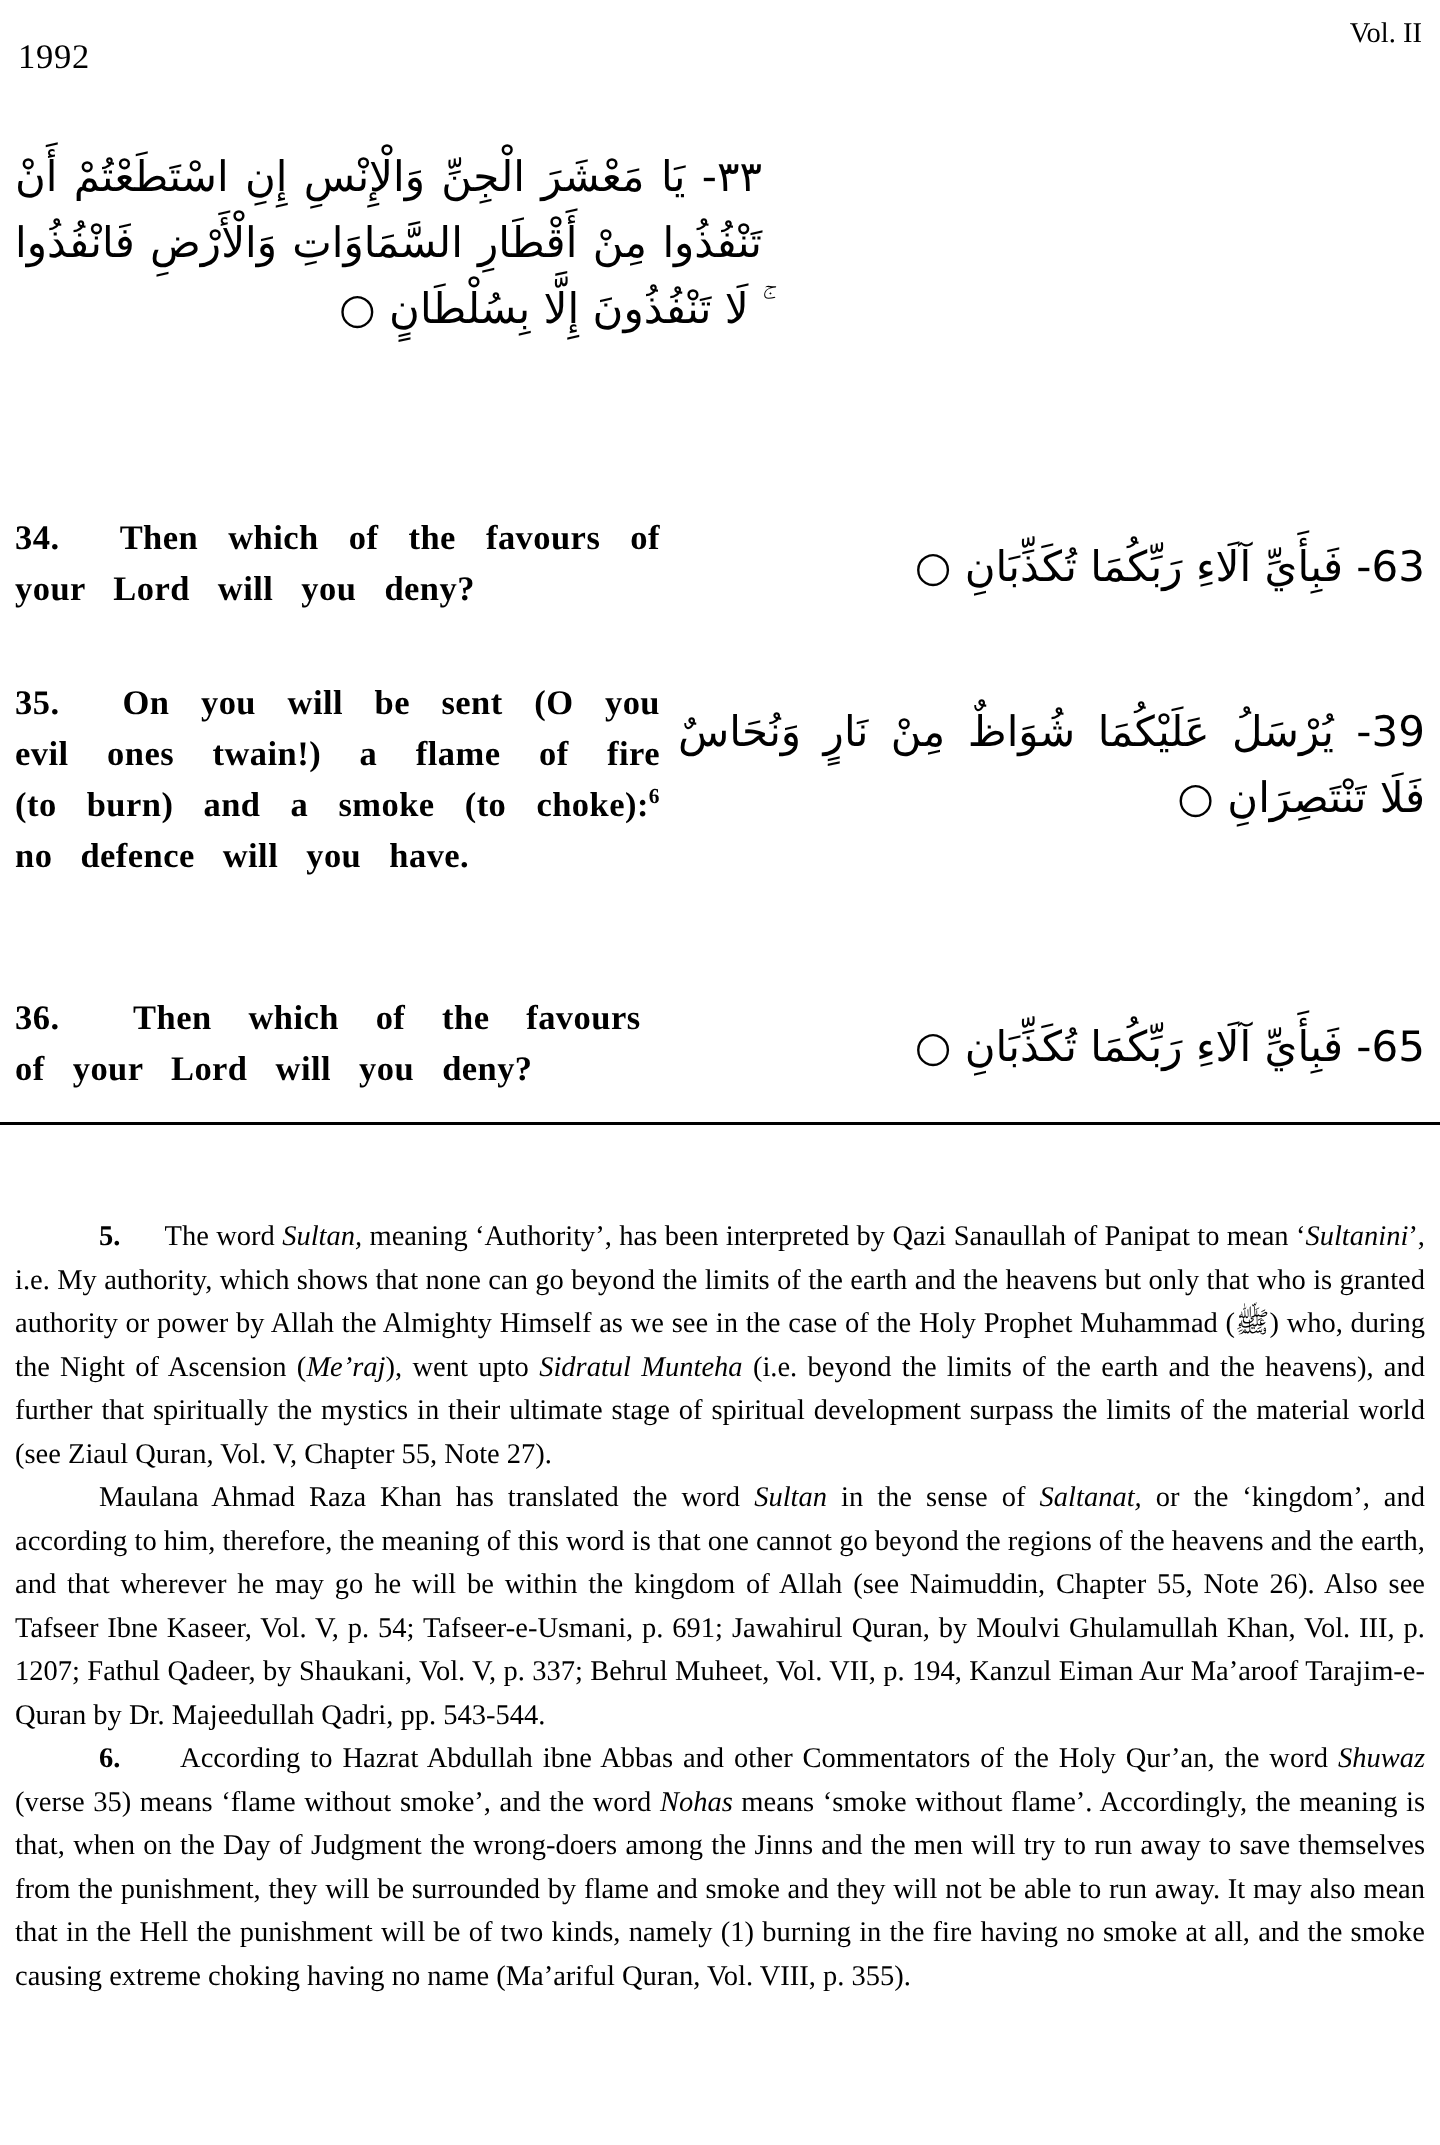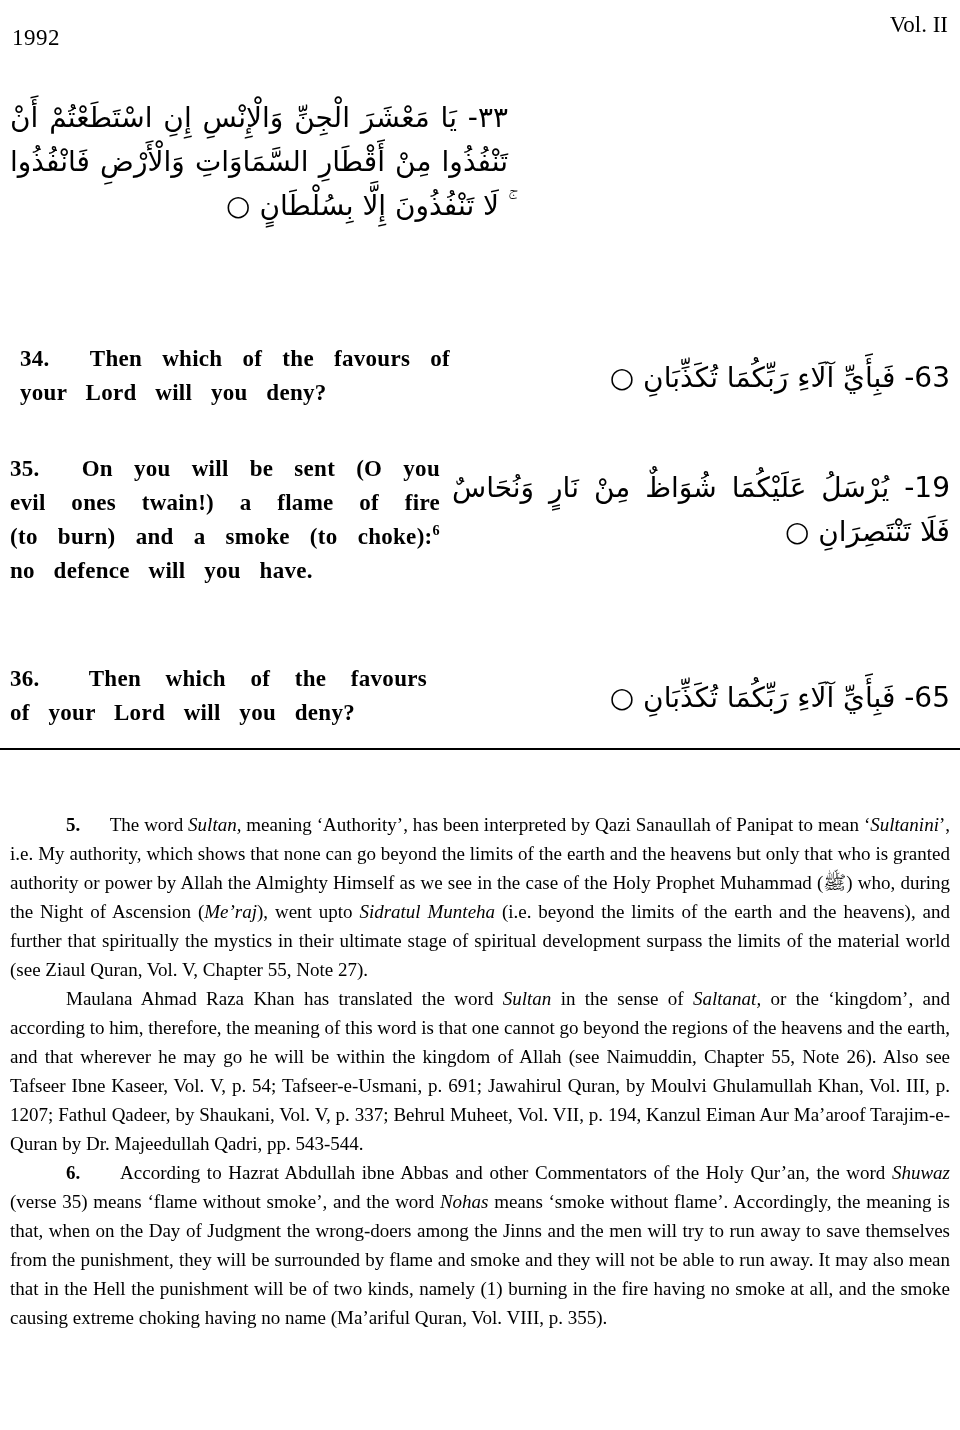--- a/index.html
+++ b/index.html
@@ -9,27 +9,27 @@
     overflow: hidden;
     color: #000;
     font-family: "Liberation Serif", serif;
   }
   .page { width: 960px; height: 1430px; padding: 8px 10px 0; position: relative; }
 
   
   .page-header { position: relative; height: 46px; }
   .page-number { position: absolute; left: 2px; top: 17px; font-size: 23px; letter-spacing: 0.5px; }
   .book-title { position: absolute; left: 0; right: 0; top: 0; text-align: center; font-style: italic; font-size: 27px; letter-spacing: 0.5px; }
-  .volume { position: absolute; right: 2px; top: 4px; font-size: 23px; }
+  .volume { position: absolute; right: 2px; top: 4px; font-size: 19px; }
 
   
   .verses { padding-top: 12px; }
   .verse-row { display: flex; justify-content: space-between; align-items: flex-start; }
   .row-33 { min-height: 276px; }
-  .row-34 { min-height: 110px; margin-left: 10px; }
+  .row-34 { min-height: 110px; }
   .row-35 { min-height: 210px; }
   .row-36 { min-height: 82px; gap: 40px; }
   .verse-english {
     width: 430px;
     font-weight: bold;
     font-size: 23px;
     line-height: 34px;
     text-align: justify;
     word-spacing: 0.55em;
     letter-spacing: 0.3px;
@@ -78,21 +78,21 @@
       <p class="verse-arabic arabic-first" lang="ar" dir="rtl">٣٣- يَا مَعْشَرَ الْجِنِّ وَالْإِنْسِ إِنِ اسْتَطَعْتُمْ أَنْ تَنْفُذُوا مِنْ أَقْطَارِ السَّمَاوَاتِ وَالْأَرْضِ فَانْفُذُوا ۚ لَا تَنْفُذُونَ إِلَّا بِسُلْطَانٍ ○</p>
     </div>
 
     <div class="verse-row row-34">
       <p class="verse-english"><span>34.&nbsp;&nbsp;Then which of the favours of your Lord will you deny?</span></p>
       <p class="verse-arabic" lang="ar" dir="rtl">63- فَبِأَيِّ آلَاءِ رَبِّكُمَا تُكَذِّبَانِ ○</p>
     </div>
 
     <div class="verse-row row-35">
       <p class="verse-english"><span>35.&nbsp;&nbsp;On you will be sent (O you evil ones twain!) a flame of fire (to burn) and a smoke (to choke):</span><sup>6</sup><span> no defence will you have.</span></p>
-      <p class="verse-arabic" lang="ar" dir="rtl">19- يُرْسَلُ عَلَيْكُمَا شُوَاظٌ مِنْ نَارٍ وَنُحَاسٌ فَلَا تَنْتَصِرَانِ ○</p>
+      <p class="verse-arabic" lang="ar" dir="rtl">39- يُرْسَلُ عَلَيْكُمَا شُوَاظٌ مِنْ نَارٍ وَنُحَاسٌ فَلَا تَنْتَصِرَانِ ○</p>
     </div>
 
     <div class="verse-row row-36">
       <p class="verse-english"><span>36.&nbsp;&nbsp;Then which of the favours of your Lord will you deny?</span></p>
       <p class="verse-arabic" lang="ar" dir="rtl">65- فَبِأَيِّ آلَاءِ رَبِّكُمَا تُكَذِّبَانِ ○</p>
     </div>
 
   </main>
 
   <div class="rule"></div>

